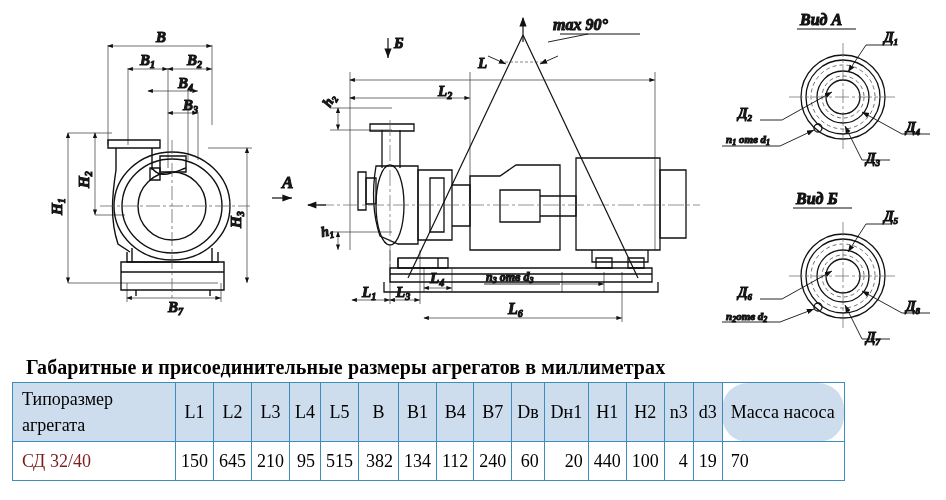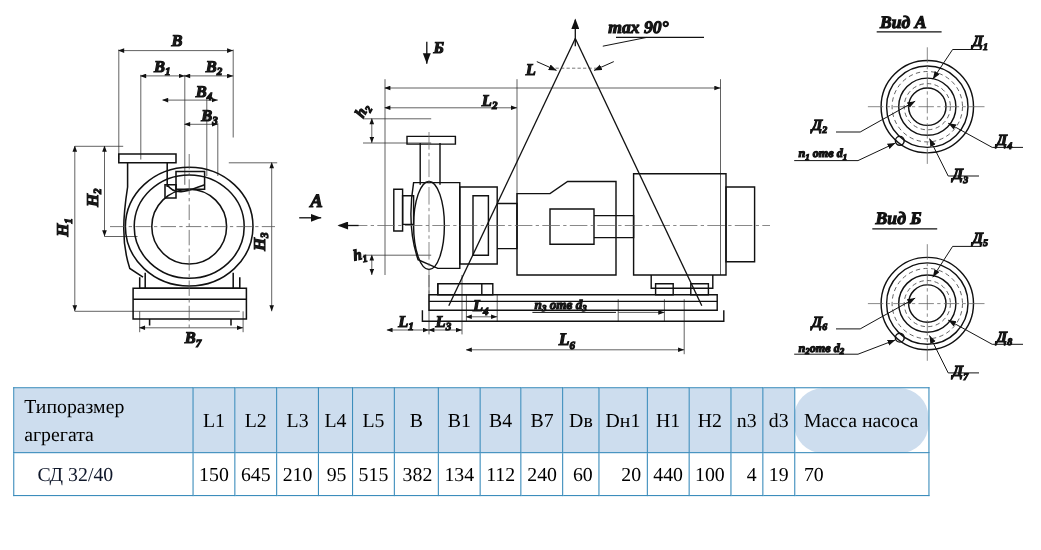--- a/index.html
+++ b/index.html
@@ -64,22 +64,22 @@
     padding-left:9px;
     line-height:1.45;
   }
   table.dims tbody td{
     background:#ffffff;
     text-align:right;
     height:34px;
   }
   table.dims tbody td.first{
     text-align:left;
-    padding-left:21px;
-    color:#0f172a;
+    padding-left:9px;
+    color:#7f1d1d;
     margin-left:40px;
   }
   table.dims tbody td.last,
   table.dims thead th.last{
     text-align:left;
     padding-left:8px;
     border-radius:26px;
   }
   .hdr-two{line-height:1.35;}
 </style>
@@ -354,20 +354,21 @@
     <text class="dimtext" x="866" y="342" font-size="14">Д<tspan font-size="9" dy="3">7</tspan></text>
     <text class="dimtext" x="906" y="311" font-size="14">Д<tspan font-size="9" dy="3">8</tspan></text>
     <text class="dimtext" x="726" y="320" font-size="11">n<tspan font-size="8" dy="2">2</tspan><tspan dy="-2">отв d</tspan><tspan font-size="8" dy="2">2</tspan></text>
   </g>
 
   </g>
 </svg>
 </div>
 
 <div id="tablewrap">
+  <div id="tbl-title">Габаритные и присоединительные размеры агрегатов в миллиметрах</div>
   <table class="dims">
     <colgroup>
       <col style="width:163px">
         <col style="width:32px">
         <col style="width:34px">
         <col style="width:34px">
       <col style="width:30px">
         <col style="width:36px">
         <col style="width:40px">
         <col style="width:37px">

